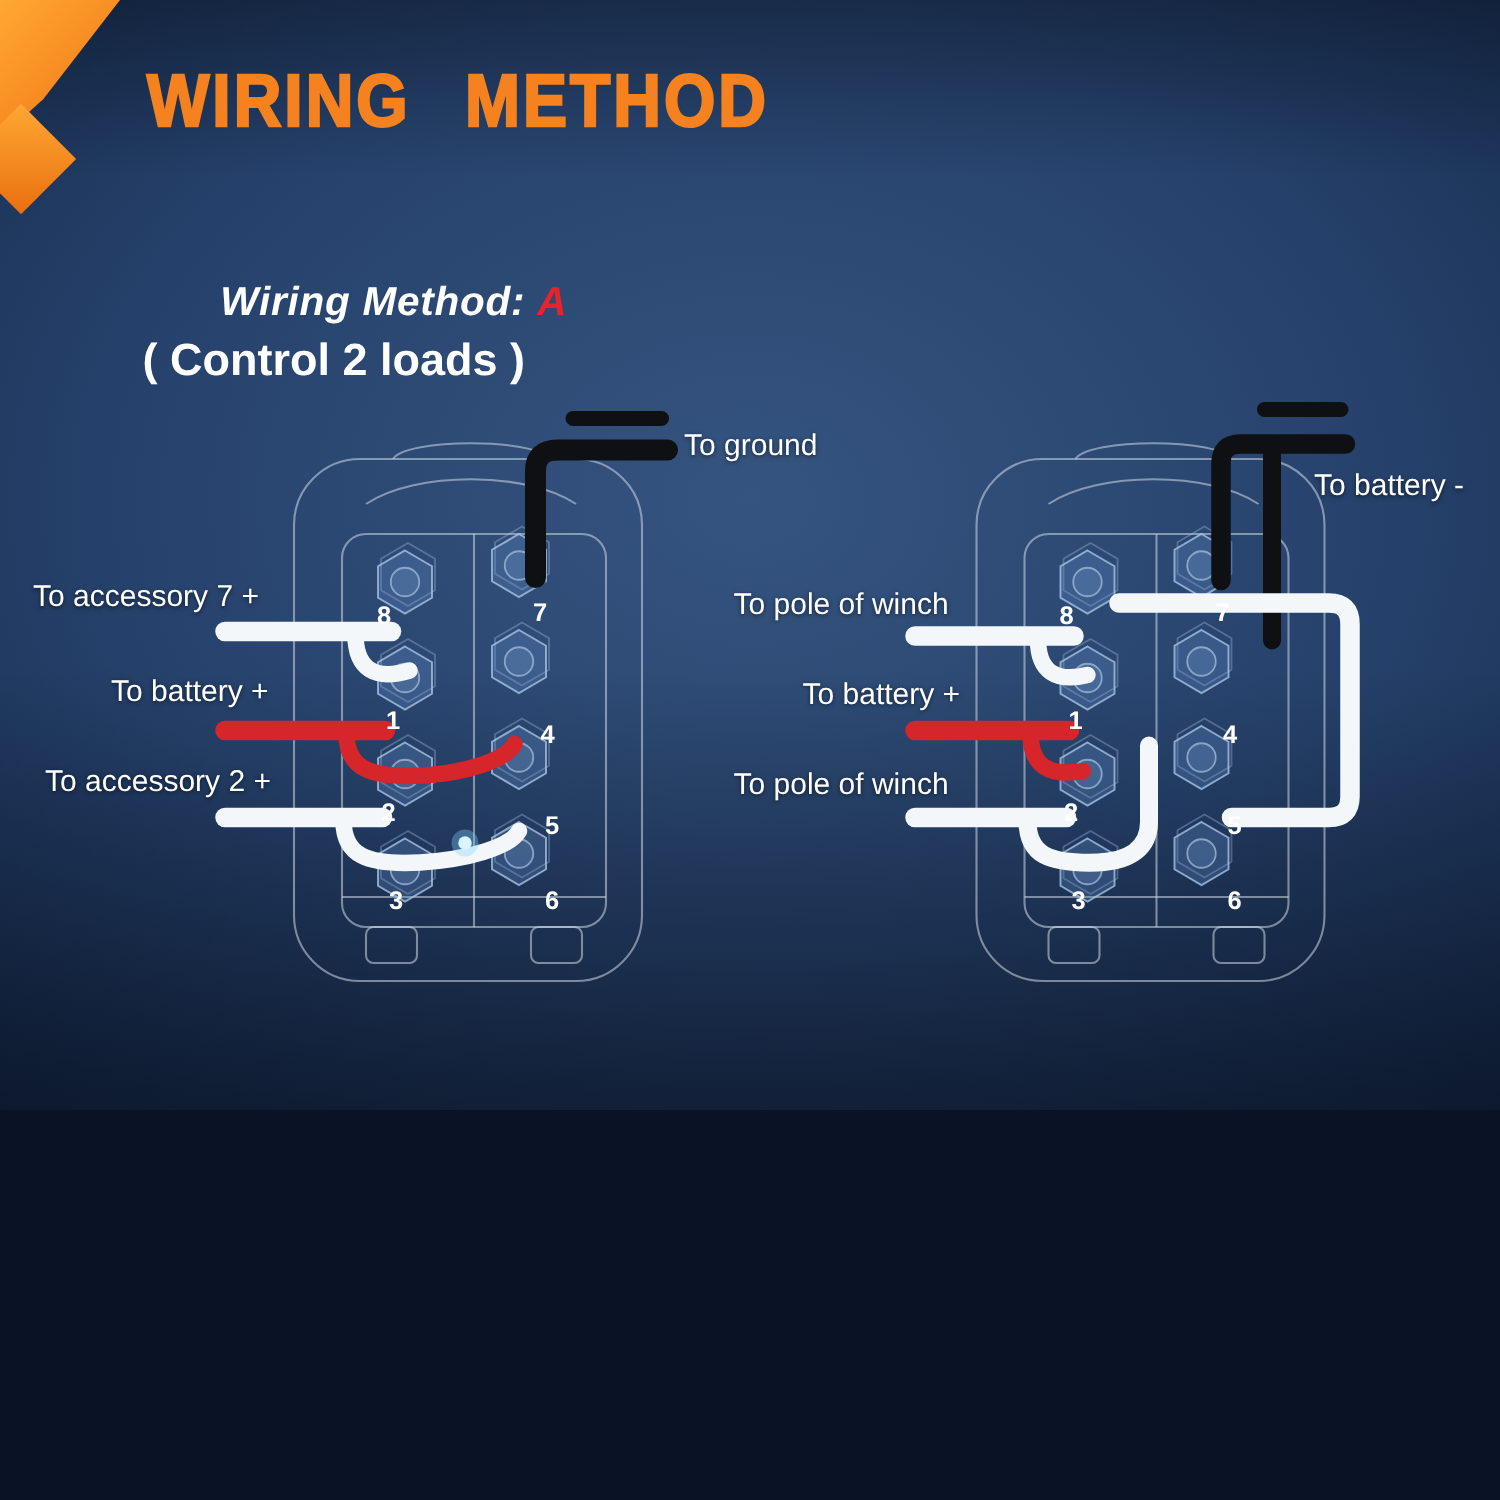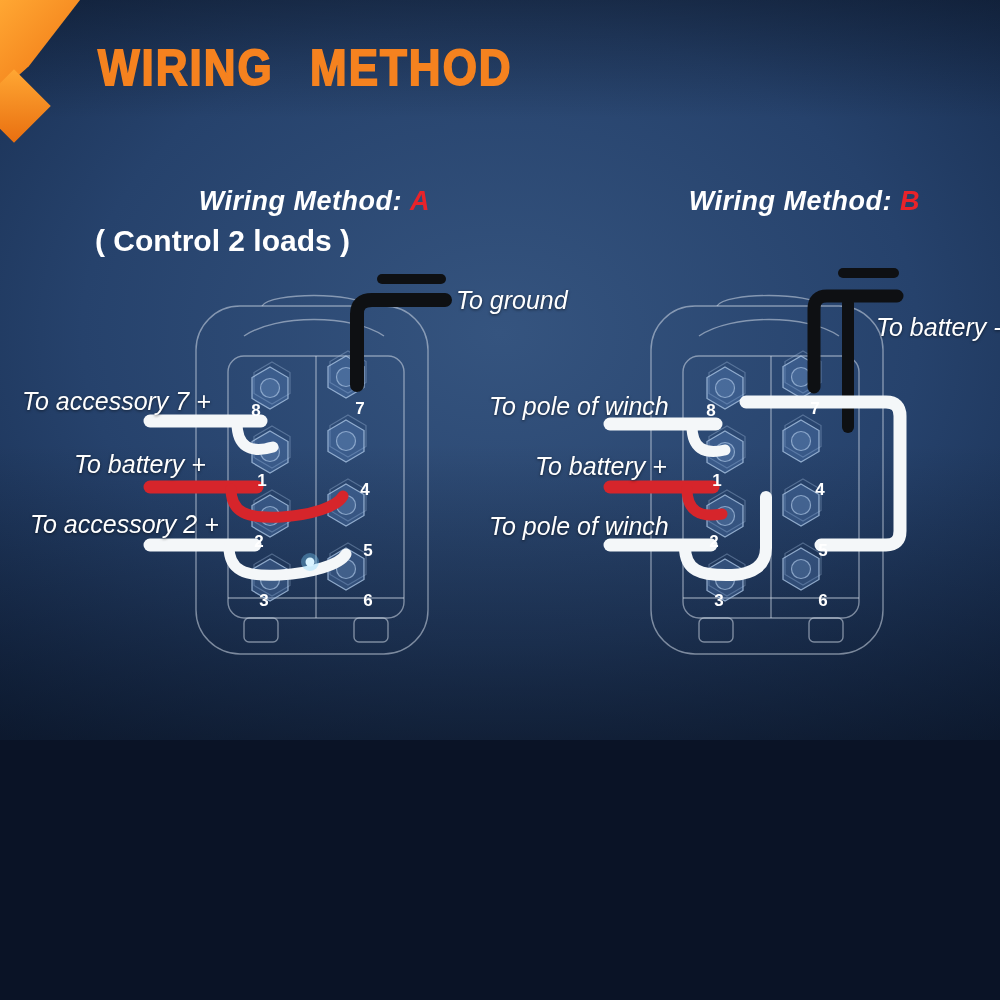--- a/index.html
+++ b/index.html
@@ -16,26 +16,26 @@
     position:absolute; left:98px; top:40px; margin:0; z-index:3;
     color:#f5821f; font-size:44px; font-weight:bold; letter-spacing:2px; word-spacing:22px;
     -webkit-text-stroke:1.6px #f5821f;
     transform:scaleY(1.12); transform-origin:left top; white-space:nowrap;
   }
   .decor { position:absolute; z-index:3; }
   .decor-1 { left:0; top:0; width:80px; height:92px; background:linear-gradient(135deg,#ffa733,#ef7412);
              clip-path:polygon(0 0, 100% 0, 36% 72%, 0 100%); }
   .decor-2 { left:-12px; top:80px; width:52px; height:52px; background:linear-gradient(135deg,#ffa733,#e96f10);
              transform:rotate(45deg); }
-  .method-head { position:absolute; z-index:3; text-align:right; color:#ffffff;
+  .method-head { position:absolute; z-index:3; text-align:center; color:#ffffff;
                  font-style:italic; font-weight:bold; font-size:27px; letter-spacing:.5px; white-space:nowrap; }
   .method-head .letter { color:#e8232a; margin-left:8px; }
   .method-sub { position:absolute; z-index:3; text-align:left; color:#ffffff; font-weight:bold; font-size:30px; }
-  .label { position:absolute; z-index:3; color:#ffffff; font-size:25px; white-space:nowrap;
-           text-shadow:0 1px 3px rgba(0,0,0,.55);font-style:italic; }
+  .label { position:absolute; z-index:3; color:#ffffff; font-size:20px; white-space:nowrap;
+           text-shadow:0 1px 3px rgba(0,0,0,.55); }
   svg text { font-family:"Liberation Sans", sans-serif; }
   .oln { fill:none; stroke:#cfd9e6; stroke-opacity:.55; stroke-width:1.4; }
   .pin { fill:#ffffff; font-size:17px; font-weight:bold; text-anchor:middle; }
   .wire { fill:none; stroke-linecap:round; stroke-linejoin:round; }
   .ptxt { fill:#e8edf2; font-weight:bold; text-anchor:middle; }
 </style>
 </head>
 <body>
 
 <div class="stage">
@@ -43,23 +43,20 @@
   <div class="decor decor-1"></div>
   <div class="decor decor-2"></div>
 
   <h1 class="title">WIRING METHOD</h1>
 
   <div class="method-head" style="left:95px; top:186px; width:335px;">
     <span>Wiring Method:</span><span class="letter">A</span>
   </div>
   <div class="method-sub" style="left:95px; top:224px; width:335px;">( Control 2 loads )</div>
 
-  <div class="method-head" style="left:590px; top:186px; width:330px;">
-    <span>Wiring Method:</span><span class="letter">B</span>
-  </div>
 
   <div class="label" style="left:456px; top:286px;">To ground</div>
   <div class="label" style="left:22px;  top:387px;">To accessory 7 +</div>
   <div class="label" style="left:74px;  top:450px;">To battery +</div>
   <div class="label" style="left:30px;  top:510px;">To accessory 2 +</div>
 
   <div class="label" style="left:876px; top:313px;">To battery -</div>
   <div class="label" style="left:489px; top:392px;">To pole of winch</div>
   <div class="label" style="left:535px; top:452px;">To battery +</div>
   <div class="label" style="left:489px; top:512px;">To pole of winch</div>

